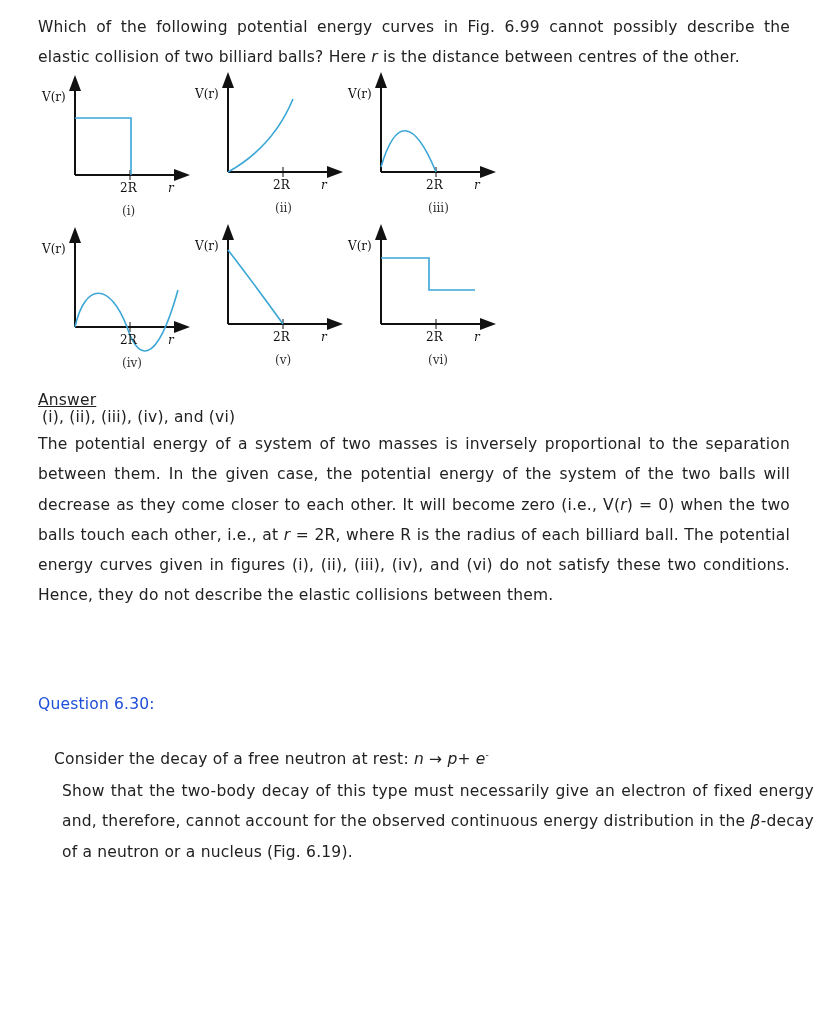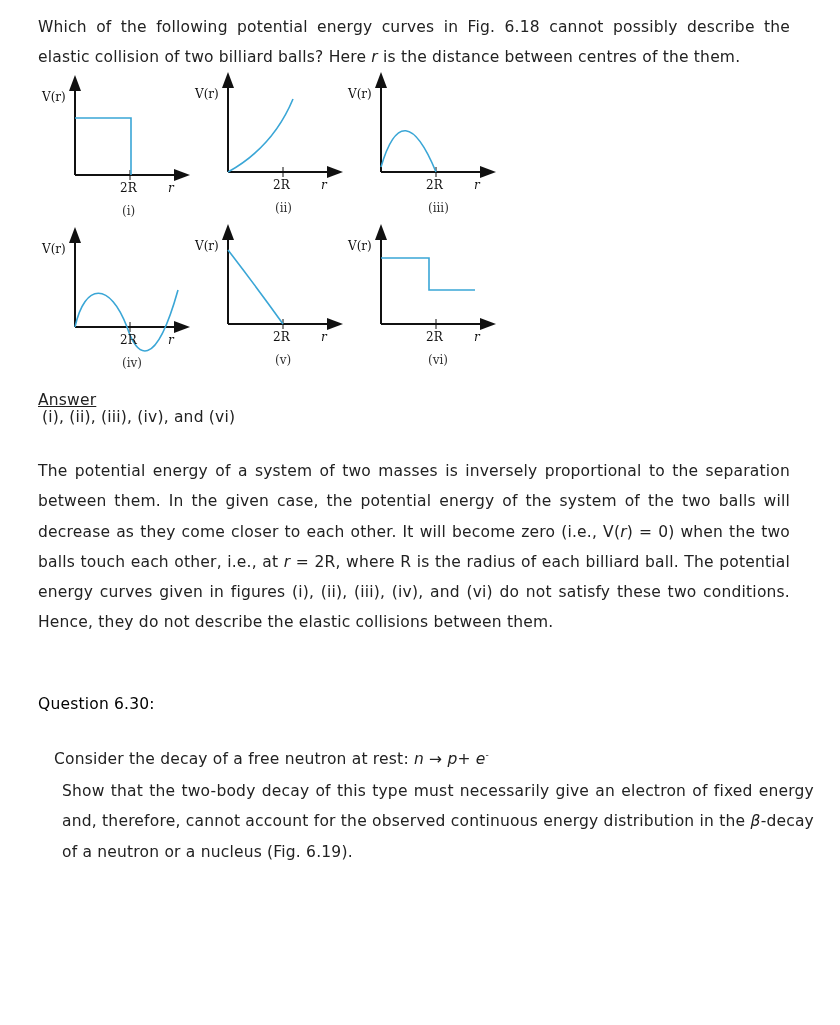--- a/index.html
+++ b/index.html
@@ -1,30 +1,30 @@
 <!DOCTYPE html>
 <html><head>
 <meta charset="utf-8">
 <style>
   html, body { margin: 0; padding: 0; background: #ffffff; }
   body { width: 840px; height: 1025px; position: relative; overflow: hidden;
          font-family: "DejaVu Sans", sans-serif; color: #222; }
   .p { position: absolute; left: 38px; width: 752px; font-size: 15.5px; line-height: 30.3px;
        text-align: justify; letter-spacing: 0.2px; }
   .p i { font-style: italic; }
-  .q { color: #000000; }
+  .q { color: #1d4ed8; }
   #fig { position: absolute; left: 0; top: 0; }
   .fig-text { font-family: "DejaVu Serif", serif; font-size: 12px; fill: #111; }
   .fig-label { font-family: "DejaVu Serif", serif; font-size: 12px; fill: #333; }
 </style>
 </head>
 <body>
 
 <div class="p" style="top:12px;">
-  <span>Which of the following potential energy curves in Fig. 6.18 cannot possibly describe the elastic collision of two billiard balls? Here </span><i>r</i><span> is the distance between centres of the them.</span>
+  <span>Which of the following potential energy curves in Fig. 6.99 cannot possibly describe the elastic collision of two billiard balls? Here </span><i>r</i><span> is the distance between centres of the other.</span>
 </div>
 
 <svg id="fig" width="840" height="390">
   <defs>
     <marker id="ah" markerWidth="8" markerHeight="8" refX="4" refY="4" orient="auto">
       <path d="M0,1 L8,4 L0,7 Z" fill="#111"></path>
     </marker>
   </defs>
   <g id="panels">
       <g>
@@ -86,21 +86,21 @@
         <text x="426" y="341" class="fig-text">2R</text>
         <text x="474" y="341" class="fig-text" font-style="italic">r</text>
         <text x="428" y="364" class="fig-label">(vi)</text>
       </g>
     </g>
 </svg>
 
 <div class="p" style="top:385px;text-decoration:underline;">Answer</div>
 <div class="p" style="top:402px; left:42px;">(i), (ii), (iii), (iv), and (vi)</div>
 
-<div class="p" style="top:456px;">
+<div class="p" style="top:429px;">
   <span>The potential energy of a system of two masses is inversely proportional to the separation between them. In the given case, the potential energy of the system of the two balls will decrease as they come closer to each other. It will become zero (i.e., V(</span><i>r</i><span>) = 0) when the two balls touch each other, i.e., at </span><i>r</i><span> = 2R, where R is the radius of each billiard ball. The potential energy curves given in figures (i), (ii), (iii), (iv), and (vi) do not satisfy these two conditions. Hence, they do not describe the elastic collisions between them.</span>
 </div>
 
 <div class="p q" style="top:689px;">Question 6.30:</div>
 <div class="p" style="top:740px;margin-left:16px;">
   <span>Consider the decay of a free neutron at rest: </span><i>n → p+ e</i><sup style="font-size:9px">-</sup>
 </div>
 <div class="p" style="top:776px;margin-left:24px;">
   <span>Show that the two-body decay of this type must necessarily give an electron of fixed energy and, therefore, cannot account for the observed continuous energy distribution in the </span><i>β</i><span>-decay of a neutron or a nucleus (Fig. 6.19).</span>
 </div>

